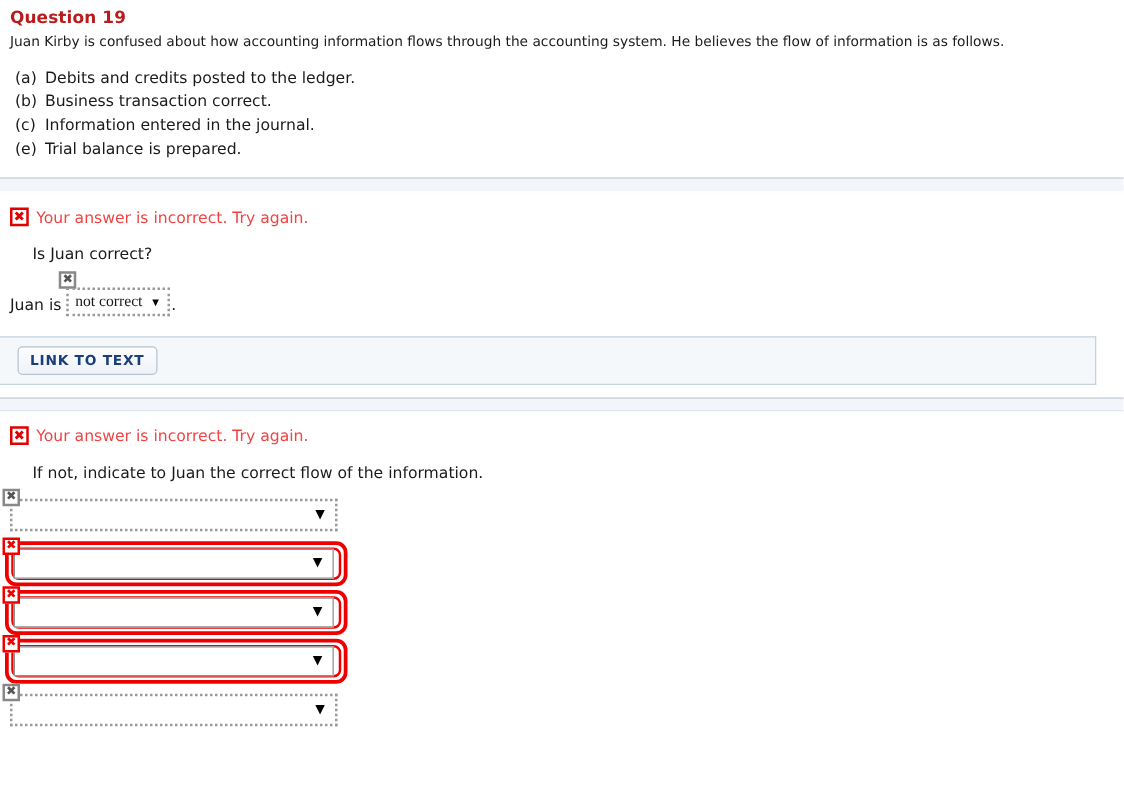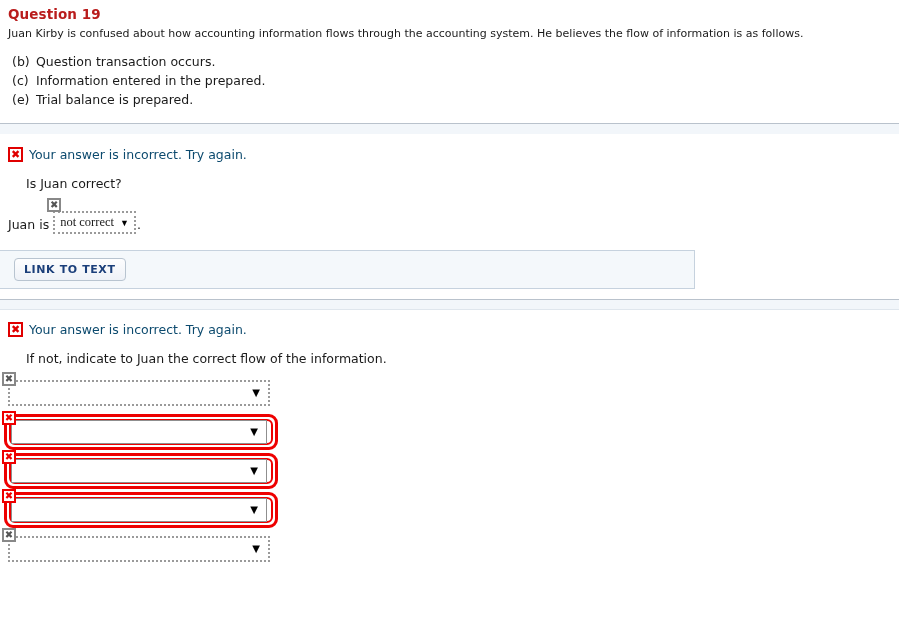--- a/index.html
+++ b/index.html
@@ -89,21 +89,21 @@
     height: 15px;
     border: 2px solid #e00000;
     background: #ffffff;
     color: #e00000;
     font-size: 11px;
     font-weight: bold;
     line-height: 1;
     box-sizing: border-box;
     font-family: "DejaVu Sans", "Liberation Sans", sans-serif;
   }
-  .feedback-text { color: #0c4a6e; }
+  .feedback-text { color: #ef4444; }
 
   
   .prompt {
     padding: 14px 0 0 8px;
     font-size: 12.5px;
     margin-left: 18px;
   }
 
   
   .juan-row {
@@ -156,21 +156,21 @@
     top: 50%;
     transform: translateY(-50%);
     font-size: 9px;
     color: #000000;
   }
   .period { padding-bottom: 2px; }
 
   
   .link-panel {
     margin-top: 16px;
-    width: 695px;
+    width: 877px;
     background: #f4f8fb;
     border: 1px solid #c6d2de;
     border-left: none;
     box-sizing: border-box;
     padding: 7px 16px 7px 14px;
   }
   .link-btn {
     display: inline-block;
     border: 1px solid #b8c4d0;
     border-radius: 4px;
@@ -262,24 +262,27 @@
 </head>
 <body>
 
 <div>
   <div class="q-title">Question 19</div>
   <div class="q-intro">Juan Kirby is confused about how accounting information flows through the accounting system. He believes the flow of information is as follows.</div>
 </div>
 
 <ul class="q-list">
   <li>
-    <span class="lbl">(b)</span><span>Question transaction occurs.</span>
+    <span class="lbl">(a)</span><span>Debits and credits posted to the ledger.</span>
   </li>
   <li>
-    <span class="lbl">(c)</span><span>Information entered in the prepared.</span>
+    <span class="lbl">(b)</span><span>Business transaction correct.</span>
+  </li>
+  <li>
+    <span class="lbl">(c)</span><span>Information entered in the journal.</span>
   </li>
   <li>
     <span class="lbl">(e)</span><span>Trial balance is prepared.</span>
   </li>
 </ul>
 
 <div style="height:14px"></div>
 <div class="hr-line"></div>
 <div class="band"></div>
 

